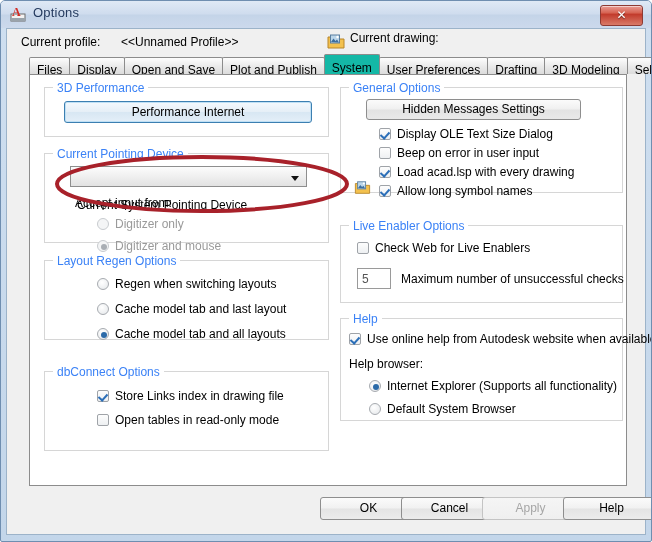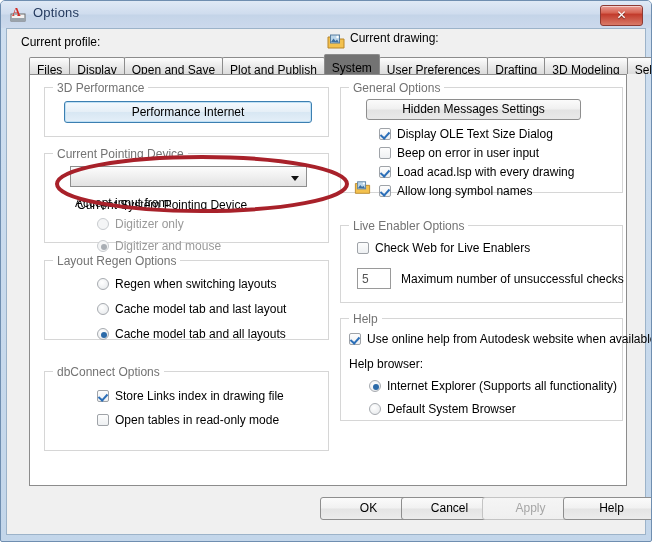--- a/index.html
+++ b/index.html
@@ -67,40 +67,40 @@
     background:linear-gradient(180deg,#fdfdfd 0%,#e9e9e9 55%,#dcdcdc 100%);
     border:1px solid #8c8c8c;
     border-bottom:none;
     border-radius:2px 2px 0 0;
     box-sizing:border-box;
     cursor:pointer;
     position:relative;
   }
   .tab.active{
     height:20px;line-height:19px;
-    background:#737373;
+    background:#14b8a6;
     border-color:#8c8c8c;
     z-index:3;
     margin-top:-2px;
   }
   
   .tabpage{
     position:absolute;left:22px;top:45px;right:18px;bottom:48px;
     background:#ffffff;border:1px solid #8c8c8c;
     z-index:2;
   }
   .gbox{
     position:absolute;
     border:1px solid #d6d6d6;
     box-sizing:border-box;
   }
   .gbox>.gtitle{
     position:absolute;left:8px;top:-7px;
     background:#ffffff;padding:0 4px;
-    font-size:12px;color:#737373;white-space:nowrap;
+    font-size:12px;color:#3b82f6;white-space:nowrap;
   }
   
   .btn{
     position:absolute;box-sizing:border-box;
     background:linear-gradient(180deg,#fbfbfb 0%,#f0f0f0 48%,#e3e3e3 52%,#e9e9e9 100%);
     border:1px solid #8e8e8e;border-radius:3px;
     font-size:12px;text-align:center;color:#000;
     cursor:pointer;
   }
   .btn.focus{
@@ -184,20 +184,21 @@
       </svg>
     </span>
     <span class="title-text">Options</span>
     <div class="close-btn">✕</div>
   </div>
 
   <div class="client">
 
     <div class="profile-row">
       <span class="stxt lbl-cur-profile">Current profile:</span>
+      <span class="stxt val-cur-profile">&lt;&lt;Unnamed Profile&gt;&gt;</span>
       <span class="dwg-icon">
         <svg width="18" height="18" viewBox="0 0 18 18">
           <path d="M1 4 L7 4 L8.5 6 L17 6 L17 15 L1 15 Z" fill="#f3c14e" stroke="#b8862a" stroke-width="1"></path>
           <rect x="3.5" y="2" width="9" height="8" fill="#bcd6ea" stroke="#5a7fa0" stroke-width="1"></rect>
           <path d="M4 9 L6.5 5.5 L8.5 8 L10 6.5 L12 9.5 Z" fill="#3c6e9f"></path>
           <circle cx="10.5" cy="4" r="1.2" fill="#ffffff"></circle>
         </svg>
       </span>
       <span class="stxt lbl-cur-drawing">Current drawing:</span>
     </div>

